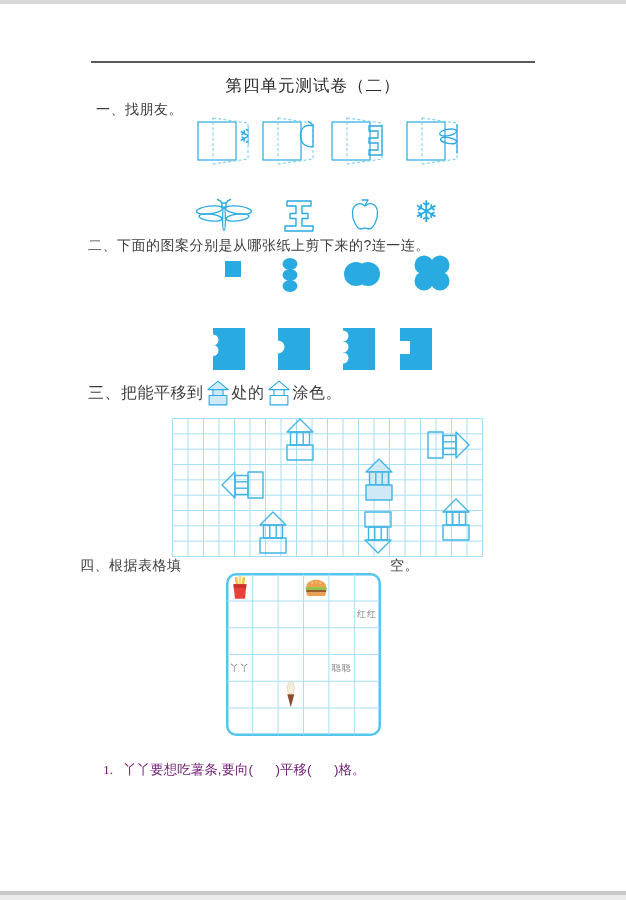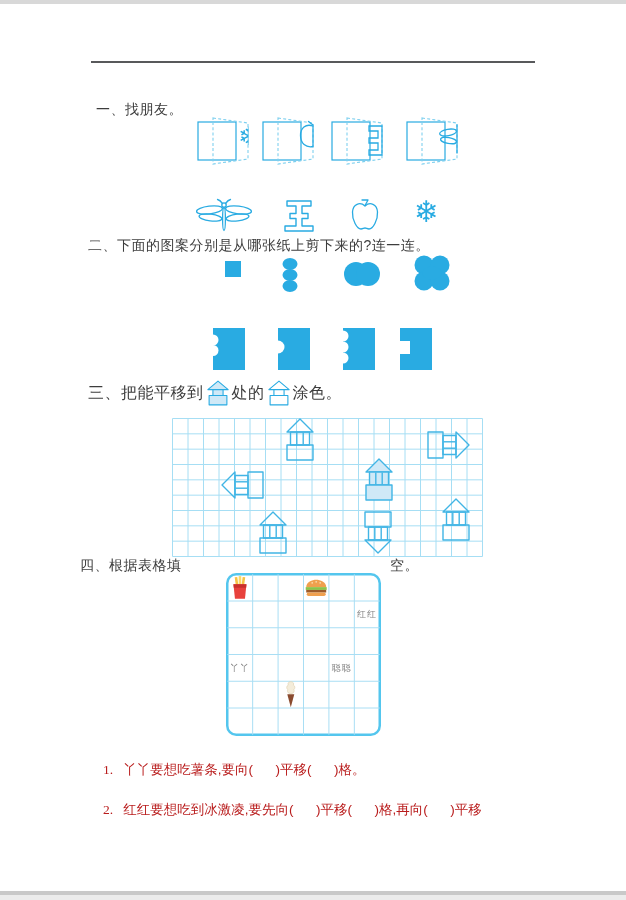--- a/index.html
+++ b/index.html
@@ -12,21 +12,21 @@
   .header-rule{left:91px;top:61px;width:444px;height:2px;background:#58595b;}
   .title{left:0;top:75px;width:626px;text-align:center;font-family:"Liberation Serif", serif;
          font-size:16.5px;letter-spacing:1px;color:#2b2b2b;}
   .sec-label{font-size:14px;color:#3d3d3d;letter-spacing:0.5px;}
   .q1-label{left:88px;top:101px;margin-left:8px;}
   .q2-label{left:88px;top:237px;}
   .q3-row{left:88px;top:378px;height:30px;display:flex;align-items:center;}
   .q3-row .sec-txt{font-size:16px;color:#3d3d3d;letter-spacing:0.5px;}
   .q4-label-pre{left:80px;top:557px;}
   .q4-label-post{left:390px;top:557px;}
-  .item-row{left:88px;font-size:13.5px;color:#b91c1c;white-space:pre;}
+  .item-row{left:88px;font-size:13.5px;color:#701a75;white-space:pre;}
   .item-num{font-family:"Liberation Serif", serif;margin-right:10px;}
   .snow-glyph{font-size:30px;color:#29ABE2;line-height:32px;font-family:"DejaVu Sans", sans-serif;}
   svg{display:block;}
   svg text{font-family:"DejaVu Sans", sans-serif;}
   .paper-rect{fill:#ffffff;fill-opacity:0;stroke:#29ABE2;stroke-width:1.2;}
   .paper-flap{fill:none;stroke:#7fd0ef;stroke-width:1.1;stroke-dasharray:3 2.2;}
   .half-shape{fill:#ffffff;fill-opacity:0;stroke:#29ABE2;stroke-width:1.3;}
   .outline-fig{fill:#ffffff;stroke:#29ABE2;stroke-width:1.4;stroke-linejoin:round;}
   .outline-open{fill:none;stroke:#29ABE2;stroke-width:1.3;stroke-linejoin:round;stroke-linecap:round;}
   .solid-cyan{fill:#29ABE2;stroke:none;}
@@ -74,20 +74,21 @@
       <path d="M6,0.5 C8.5,0.5 9.5,2.5 8.5,4 C10.5,4.5 10.5,7.5 9,8.5 C10,10 9,12.5 6,12.5 C3,12.5 2,10 3,8.5 C1.5,7.5 1.5,4.5 3.5,4 C2.5,2.5 3.5,0.5 6,0.5 Z" fill="#f4ecda" stroke="#ddd0b0" stroke-width="0.6"></path>
     </g>
   </defs>
 </svg>
 
 <div class="page">
 
   <div class="abs edge-top"></div>
   <div class="abs header-rule"></div>
 
+  <div class="abs title">第四单元测试卷（二）</div>
 
   <div class="abs sec-label q1-label">一、找朋友。</div>
 
   <svg class="abs" style="left:197px;top:114px" width="52" height="54" viewBox="0 0 52 54">
     <rect class="paper-rect" x="1" y="8" width="38" height="38"></rect>
     <polygon class="paper-flap" points="16,4 51,9 51,45 16,50"></polygon>
     <clipPath id="clip-half-snow">
         <rect x="36.5" y="5" width="15" height="36"></rect>
       </clipPath>
     <text x="51.5" y="31" text-anchor="middle" font-size="25" fill="#29ABE2" clip-path="url(#clip-half-snow)">❄</text>
@@ -219,19 +220,16 @@
         <use href="#icon-icecream" transform="translate(58.79166666666667,108.125)"></use>
         <text x="141.04166666666669" y="44.375" class="grid-name">红红</text>
         <text x="13.958333333333334" y="97.875" class="grid-name">丫丫</text>
         <text x="115.625" y="97.875" class="grid-name">聪聪</text>
       </g>
   </svg>
 
   <div class="abs item-row" style="top:746px">
     <span class="item-num">1.</span><span>丫丫要想吃薯条,要向(      )平移(      )格。</span>
   </div>
-  <div class="abs item-row" style="top:786px">
-    <span class="item-num">2.</span><span>红红要想吃到冰激凌,要先向(      )平移(      )格,再向(      )平移</span>
-  </div>
 
   <div class="abs edge-bottom"></div>
   <div class="abs edge-bottom2"></div>
 </div>
 
 </body></html>

